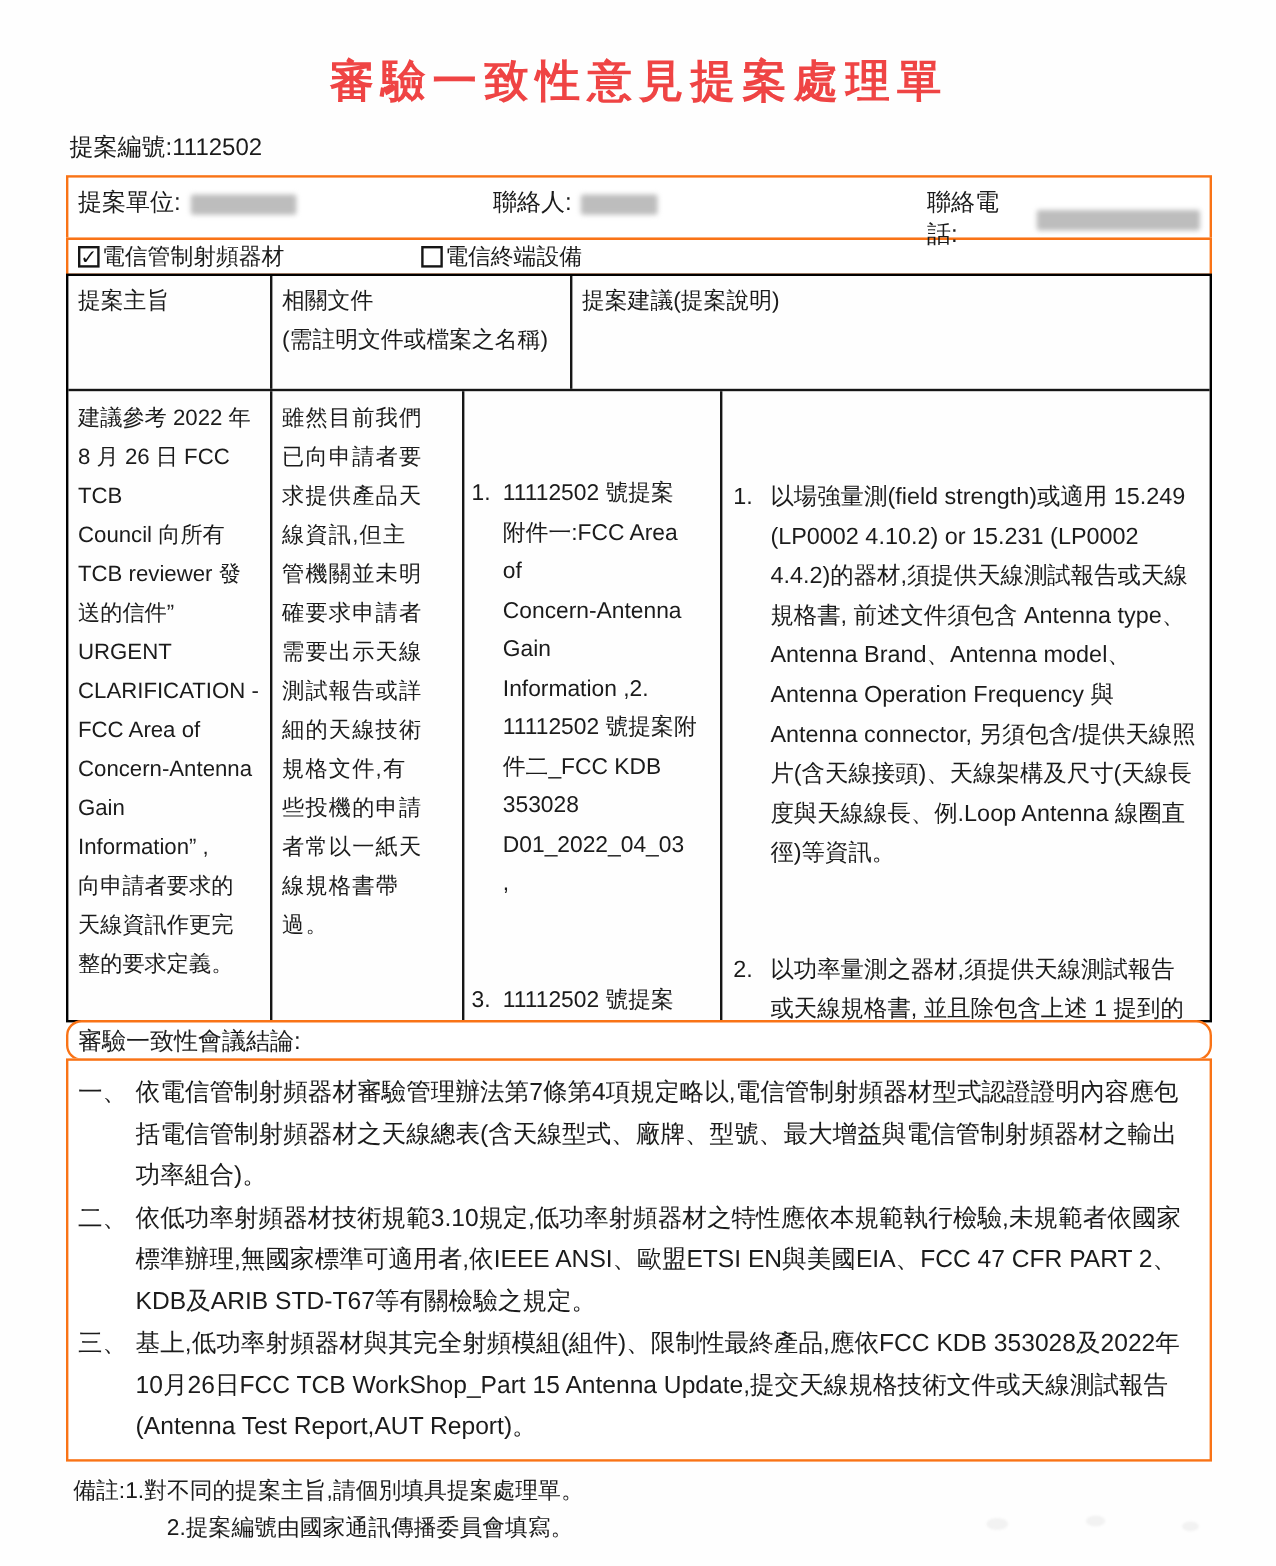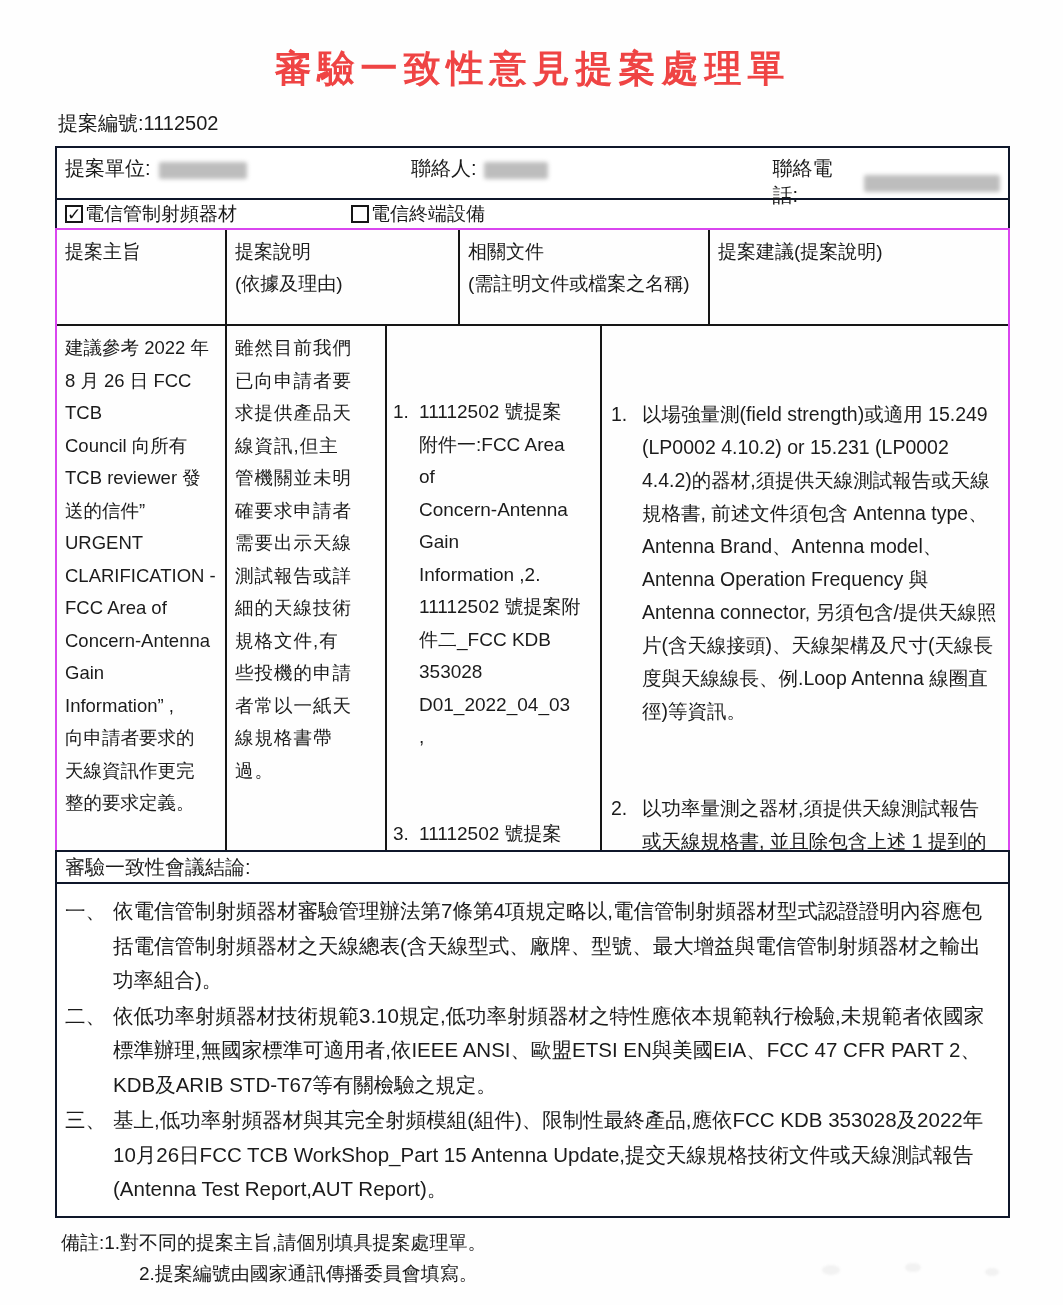--- a/index.html
+++ b/index.html
@@ -24,21 +24,21 @@
     height: 58px; line-height: 58px;
     color: #ef4444;
   }
   .dateline {
     margin-top: 10px;
     display: flex; justify-content: space-between;
     font-size: 20px; height: 30px; line-height: 30px;
     padding-left: 3px;
   }
   .dateline .right { margin-right: 82px; }
-  .box { border: 2px solid #0f172a; background: #fff; }
+  .box { border: 2px solid #f97316; background: #fff; }
   .info-box {
     margin-top: 8px; height: 54px;
     display: flex; align-items: flex-start;
     padding: 7px 8px 0 8px; font-size: 20px;
   }
   .info-group { display: flex; align-items: center; }
   .ig-unit { width: 352px; }
   .ig-contact { width: 368px; align-items: center; }
   .redacted {
     display: inline-block; height: 17px;
@@ -55,21 +55,21 @@
   }
   .cat-option { display: flex; align-items: center; }
   .cat-option + .cat-option { margin-left: 70px; padding-left: 44px; }
   .cb {
     width: 18px; height: 18px;
     border: 2px solid #161616;
     display: inline-flex; align-items: center; justify-content: center;
     font-size: 17px; font-weight: 700; line-height: 1;
     margin-right: 2px; color: #111;
   }
-  .tbl { margin-top: -2px; border: 2px solid #d946ef; }
+  .tbl { margin-top: -2px; border: 2px solid #000000; }
   .trow { display: flex; }
   .thead { border-bottom: 2px solid #161616; height: 96px; }
   .tbody { height: 524px; }
   .tcell {
     border-right: 2px solid #161616;
     padding: 6px 8px; font-size: 19px;
     white-space: pre-wrap; line-height: 32px;
     overflow: hidden;
   }
   .tcell:last-child { border-right: none; }
@@ -83,21 +83,21 @@
   .c4 { flex: 1; padding: 8px 10px 6px 6px; }
   .num-item { display: flex; line-height: 32.5px; font-size: 19px; }
   .num-item .marker { width: 26px; flex: 0 0 auto; }
   .num-item .ntext { flex: 1; white-space: pre-wrap; }
   .c4 .num-item { line-height: 33px; font-size: 19.5px; }
   .c4 .num-item .marker { width: 34px; padding-left: 3px; }
   .c4 .num-item .ntext { white-space: normal; }
   .meeting-row {
     margin-top: -2px; height: 34px;
     display: flex; justify-content: space-between; align-items: center;
-    padding: 0 6px 0 8px; font-size: 20px;
+    padding: 0 6px 0 8px; font-size: 20px; border-radius: 13px;
   }
   .meeting-date { display: flex; }
   .meeting-date .md-label { margin-right: 14px; }
   .conclusions { margin-top: -2px; min-height: 298px; padding: 10px 8px 8px 8px; }
   .conc-item { display: flex; font-size: 20.5px; line-height: 34.5px; margin-bottom: 1px; }
   .conc-item .marker { width: 48px; flex: 0 0 auto; }
   .conc-item .ctext { flex: 1; }
   .notes { margin-top: 9px; font-size: 19px; line-height: 31px; padding-left: 6px; }
   .notes .note-line2 { margin-left: 78px; }
   .smudge {
@@ -138,22 +138,20 @@
     </div>
     <div class="cat-option">
       <span class="cb"></span>
       <span>電信終端設備</span>
     </div>
   </div>
 
   <div class="tbl">
     <div class="trow thead">
       <div class="tcell h1">提案主旨</div>
-      <div class="tcell h2">提案說明
-(依據及理由)</div>
       <div class="tcell h3">相關文件
 (需註明文件或檔案之名稱)</div>
       <div class="tcell h4">提案建議(提案說明)</div>
     </div>
     <div class="trow tbody">
       <div class="tcell c1">建議參考 2022 年
 8 月 26 日 FCC TCB
 Council 向所有
 TCB reviewer 發
 送的信件”

